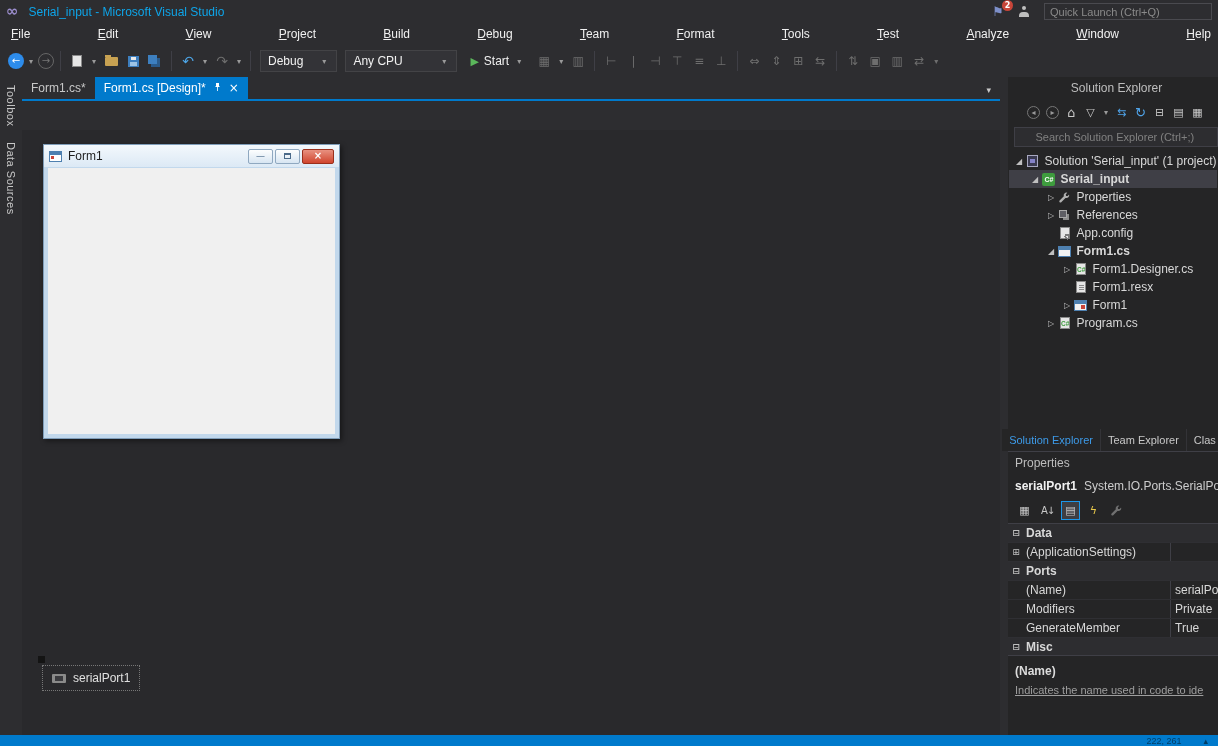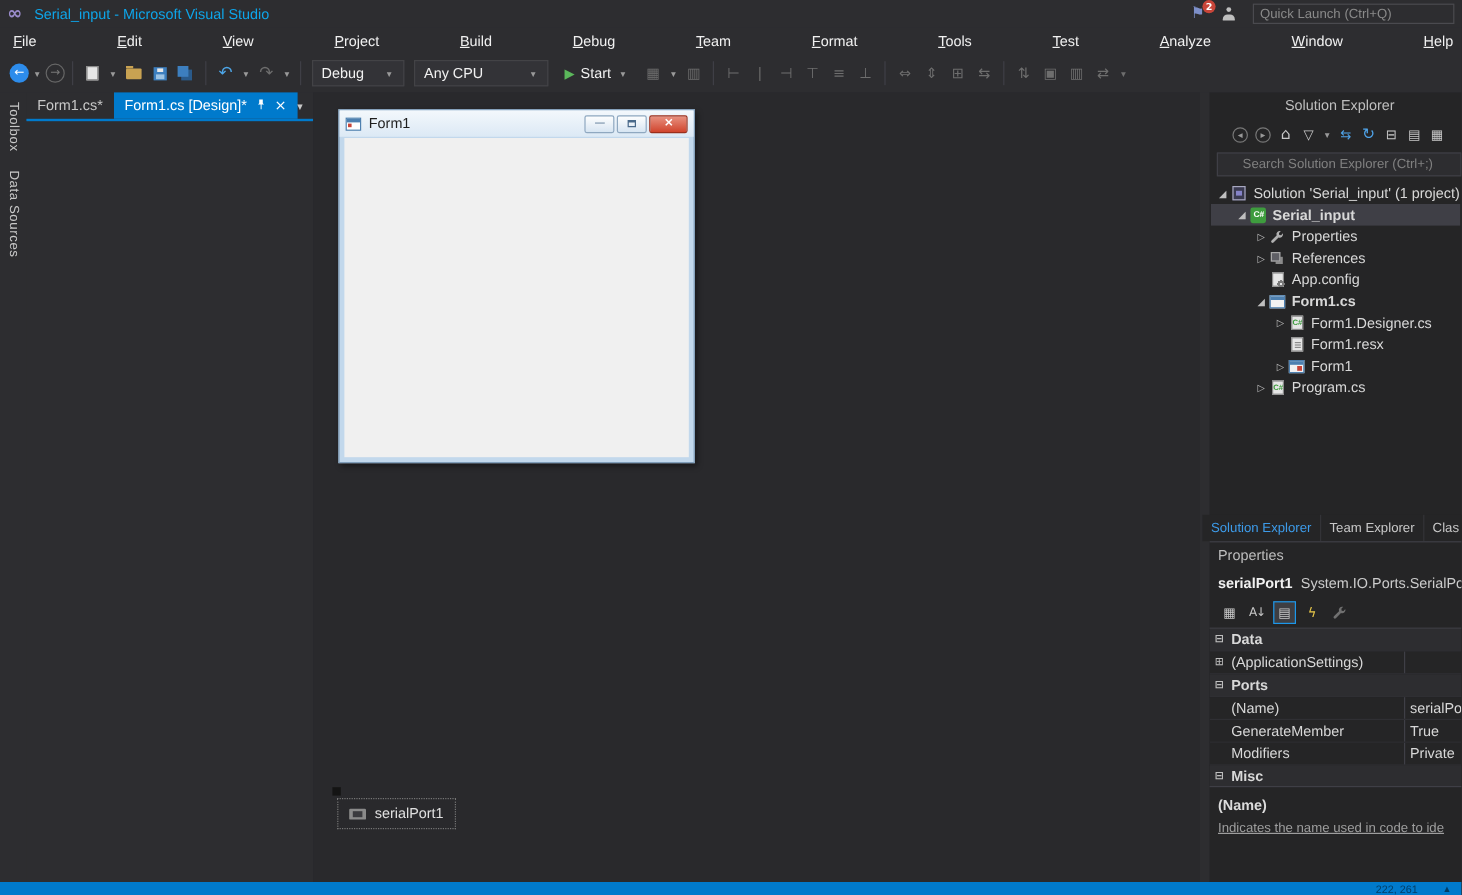--- a/index.html
+++ b/index.html
@@ -51,21 +51,21 @@
   .save-icon::before { content:""; position:absolute; top:1px; left:3px; width:5px; height:3px; background:#E8E8E8; }
   .save-icon::after  { content:""; position:absolute; bottom:1px; left:2px; width:7px; height:4px; background:#9EC4E4; }
   .saveall-icon { width:9px; height:9px; background:#3D7FBF; box-shadow:3px 3px 0 #2A5A8A; margin:-3px 5px 0 0; }
   .fpage { width:10px; height:12px; background:#E6E6E6; border:1px solid #8A8A8A; position:relative; }
 
   
   #main { position:absolute; top:77px; bottom:11px; left:0; right:0; display:flex; }
   #leftstrip { width:22px; background:#2D2D30; padding-top:8px; display:flex; flex-direction:column; align-items:center; gap:16px; }
   .vtab { writing-mode:vertical-rl; font-size:11px; color:#C8C8C8; letter-spacing:.5px; cursor:default; }
 
-  #docwell { flex:1; min-width:0; display:flex; flex-direction:row; }
+  #docwell { flex:1; min-width:0; display:flex; flex-direction:column;gap:29px; }
   #tabstrip { height:24px; display:flex; align-items:flex-end; border-bottom:2px solid #007ACC; background:#2D2D30; }
   .dtab { height:22px; display:flex; align-items:center; padding:0 9px; color:#C8C8C8; gap:7px; white-space:nowrap; }
   .dtab.active { background:#007ACC; color:#fff; }
   .tabclose { font-size:12px; color:#fff; line-height:10px; }
   .doc-caret { margin-left:auto; color:#C8C8C8; padding:0 9px 4px 0; font-size:9px; }
 
   #designer { flex:1; background:#29292C; position:relative; }
 
   
   .formwin { position:absolute; left:21px; top:14px; width:297px; height:295px;
@@ -439,27 +439,27 @@
           <span class="pm glyph">⊟</span>
           <span class="pname">Ports</span>
         </div>
         <div class="prow">
           <span class="pm"></span>
           <span class="pname">(Name)</span>
           <span class="pval">serialPort1</span>
         </div>
         <div class="prow">
           <span class="pm"></span>
+          <span class="pname">Modifiers</span>
+          <span class="pval">Private</span>
+        </div>
+        <div class="prow">
+          <span class="pm"></span>
           <span class="pname">GenerateMember</span>
           <span class="pval">True</span>
-        </div>
-        <div class="prow">
-          <span class="pm"></span>
-          <span class="pname">Modifiers</span>
-          <span class="pval">Private</span>
         </div>
         <div class="prow cat">
           <span class="pm glyph">⊟</span>
           <span class="pname">Misc</span>
         </div>
         <div class="gridfill"></div>
       </div>
 
       <div id="pdesc">
         <div class="dtitle">(Name)</div>

